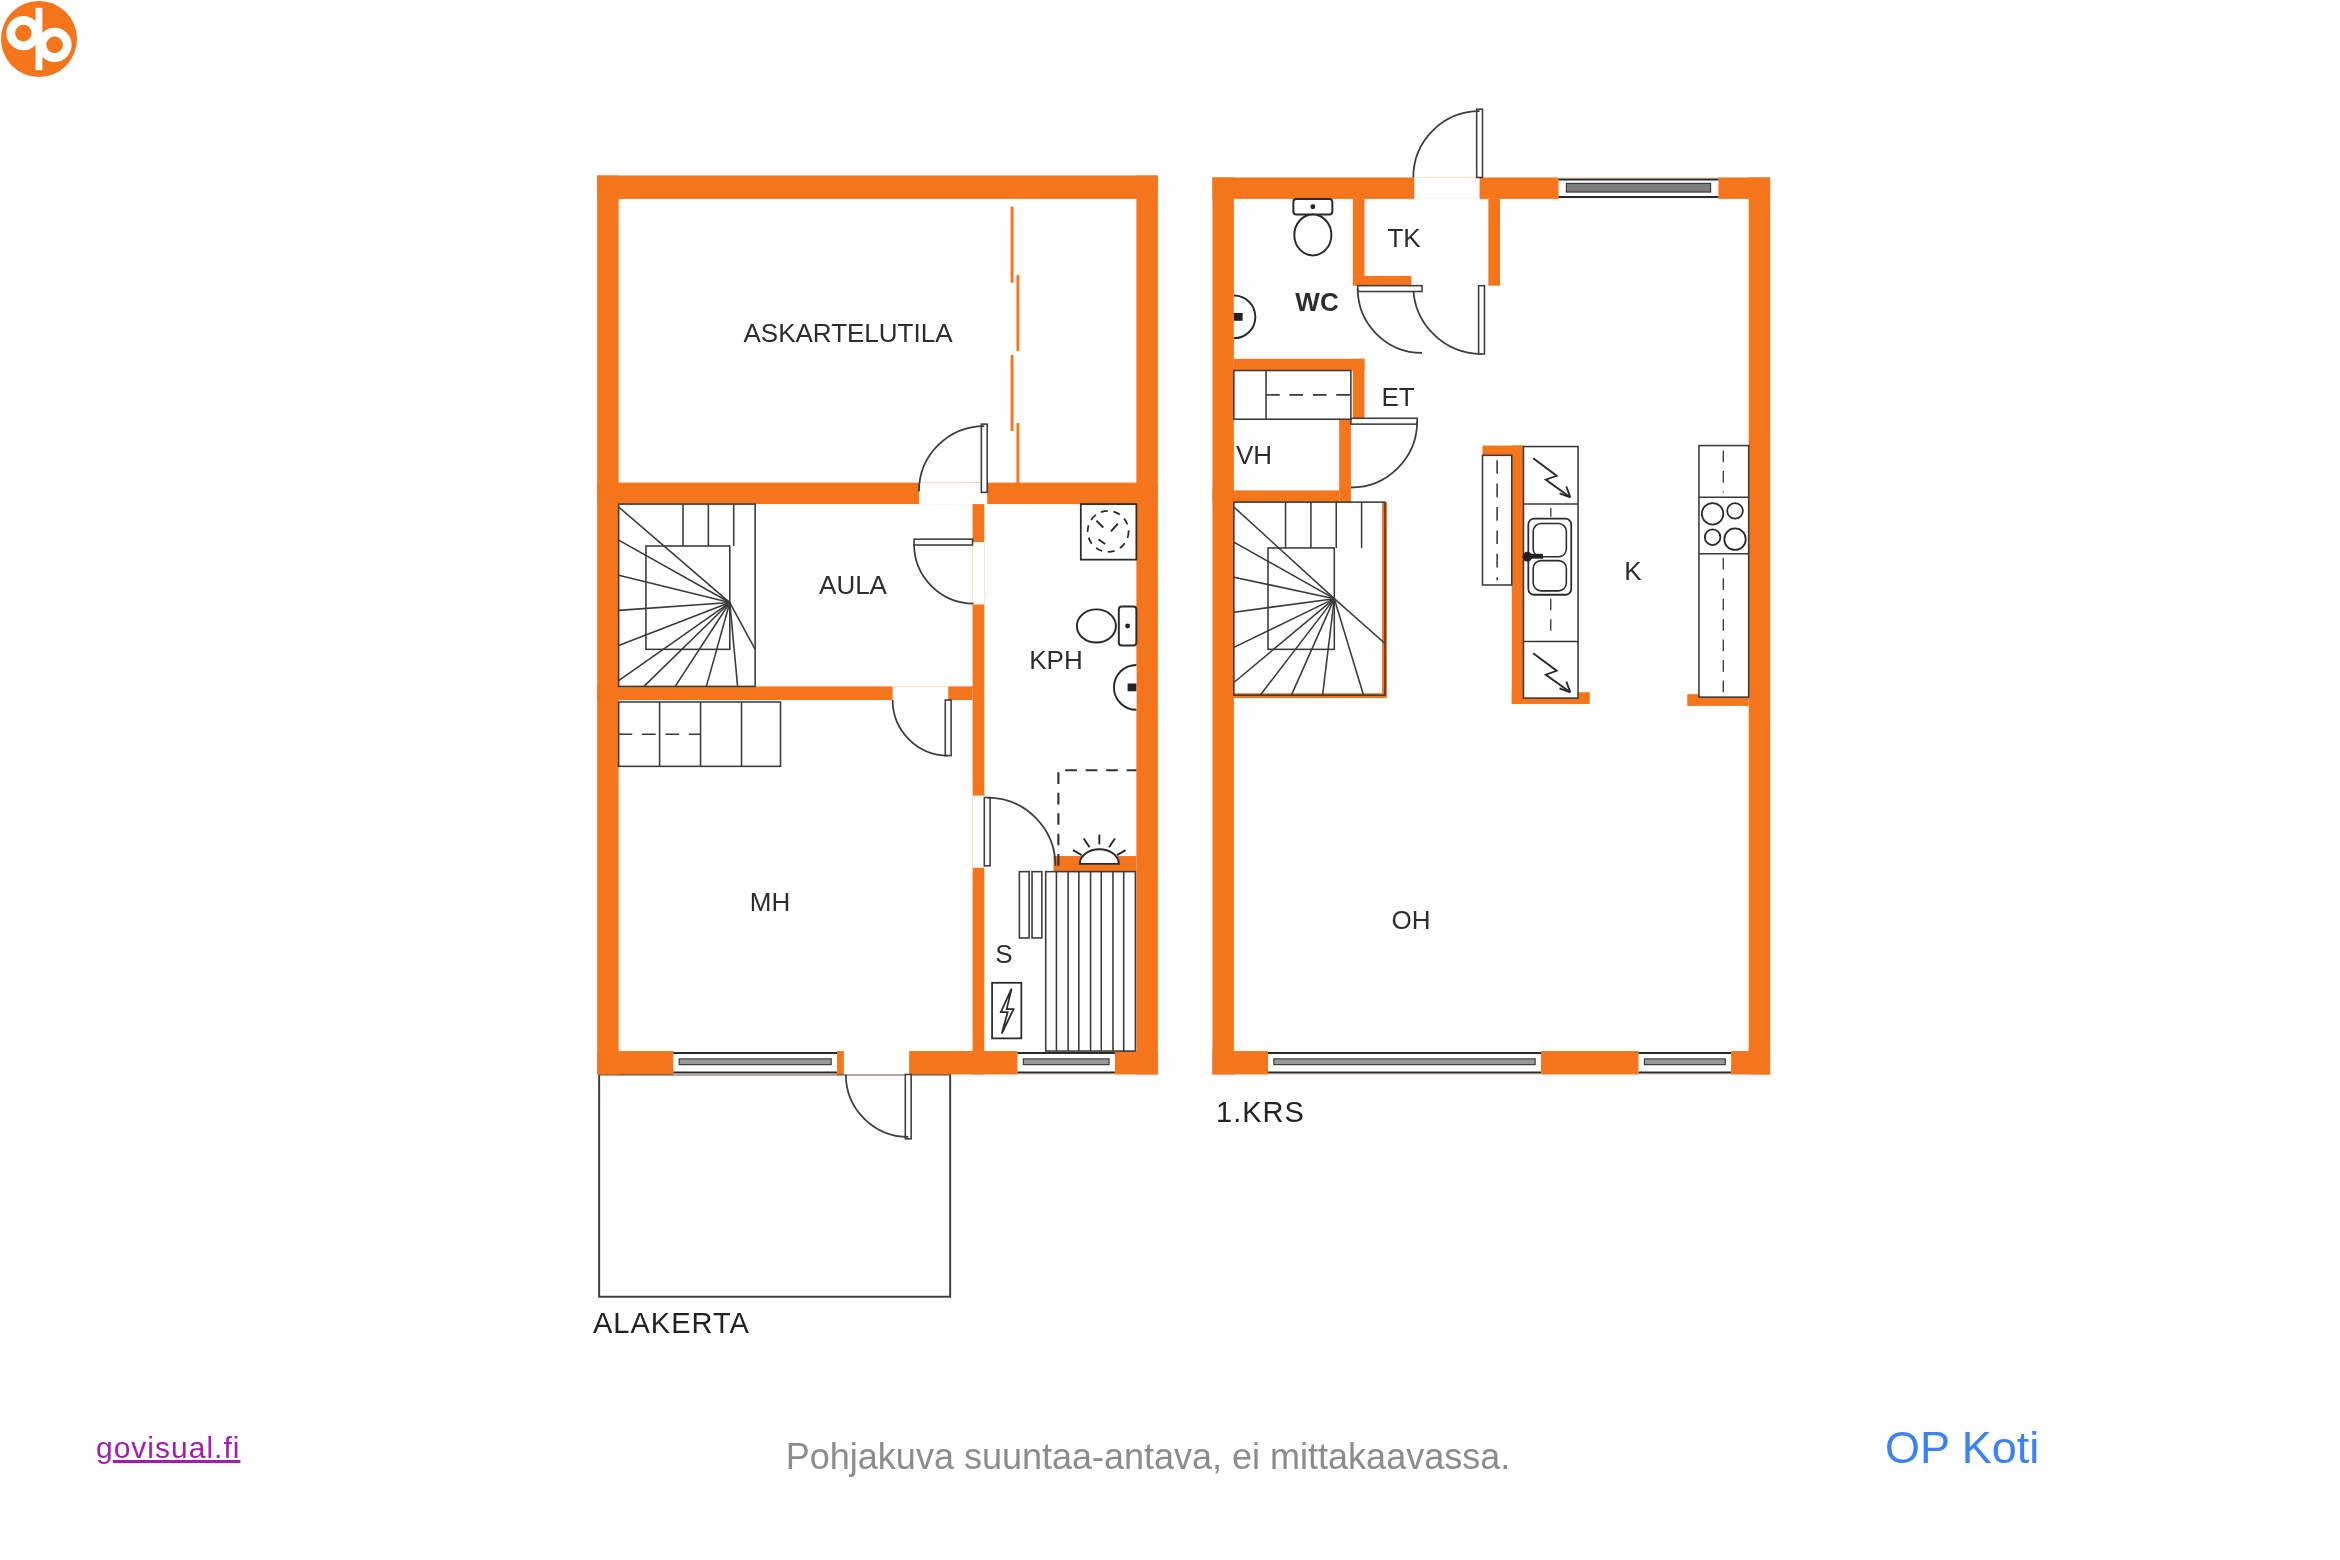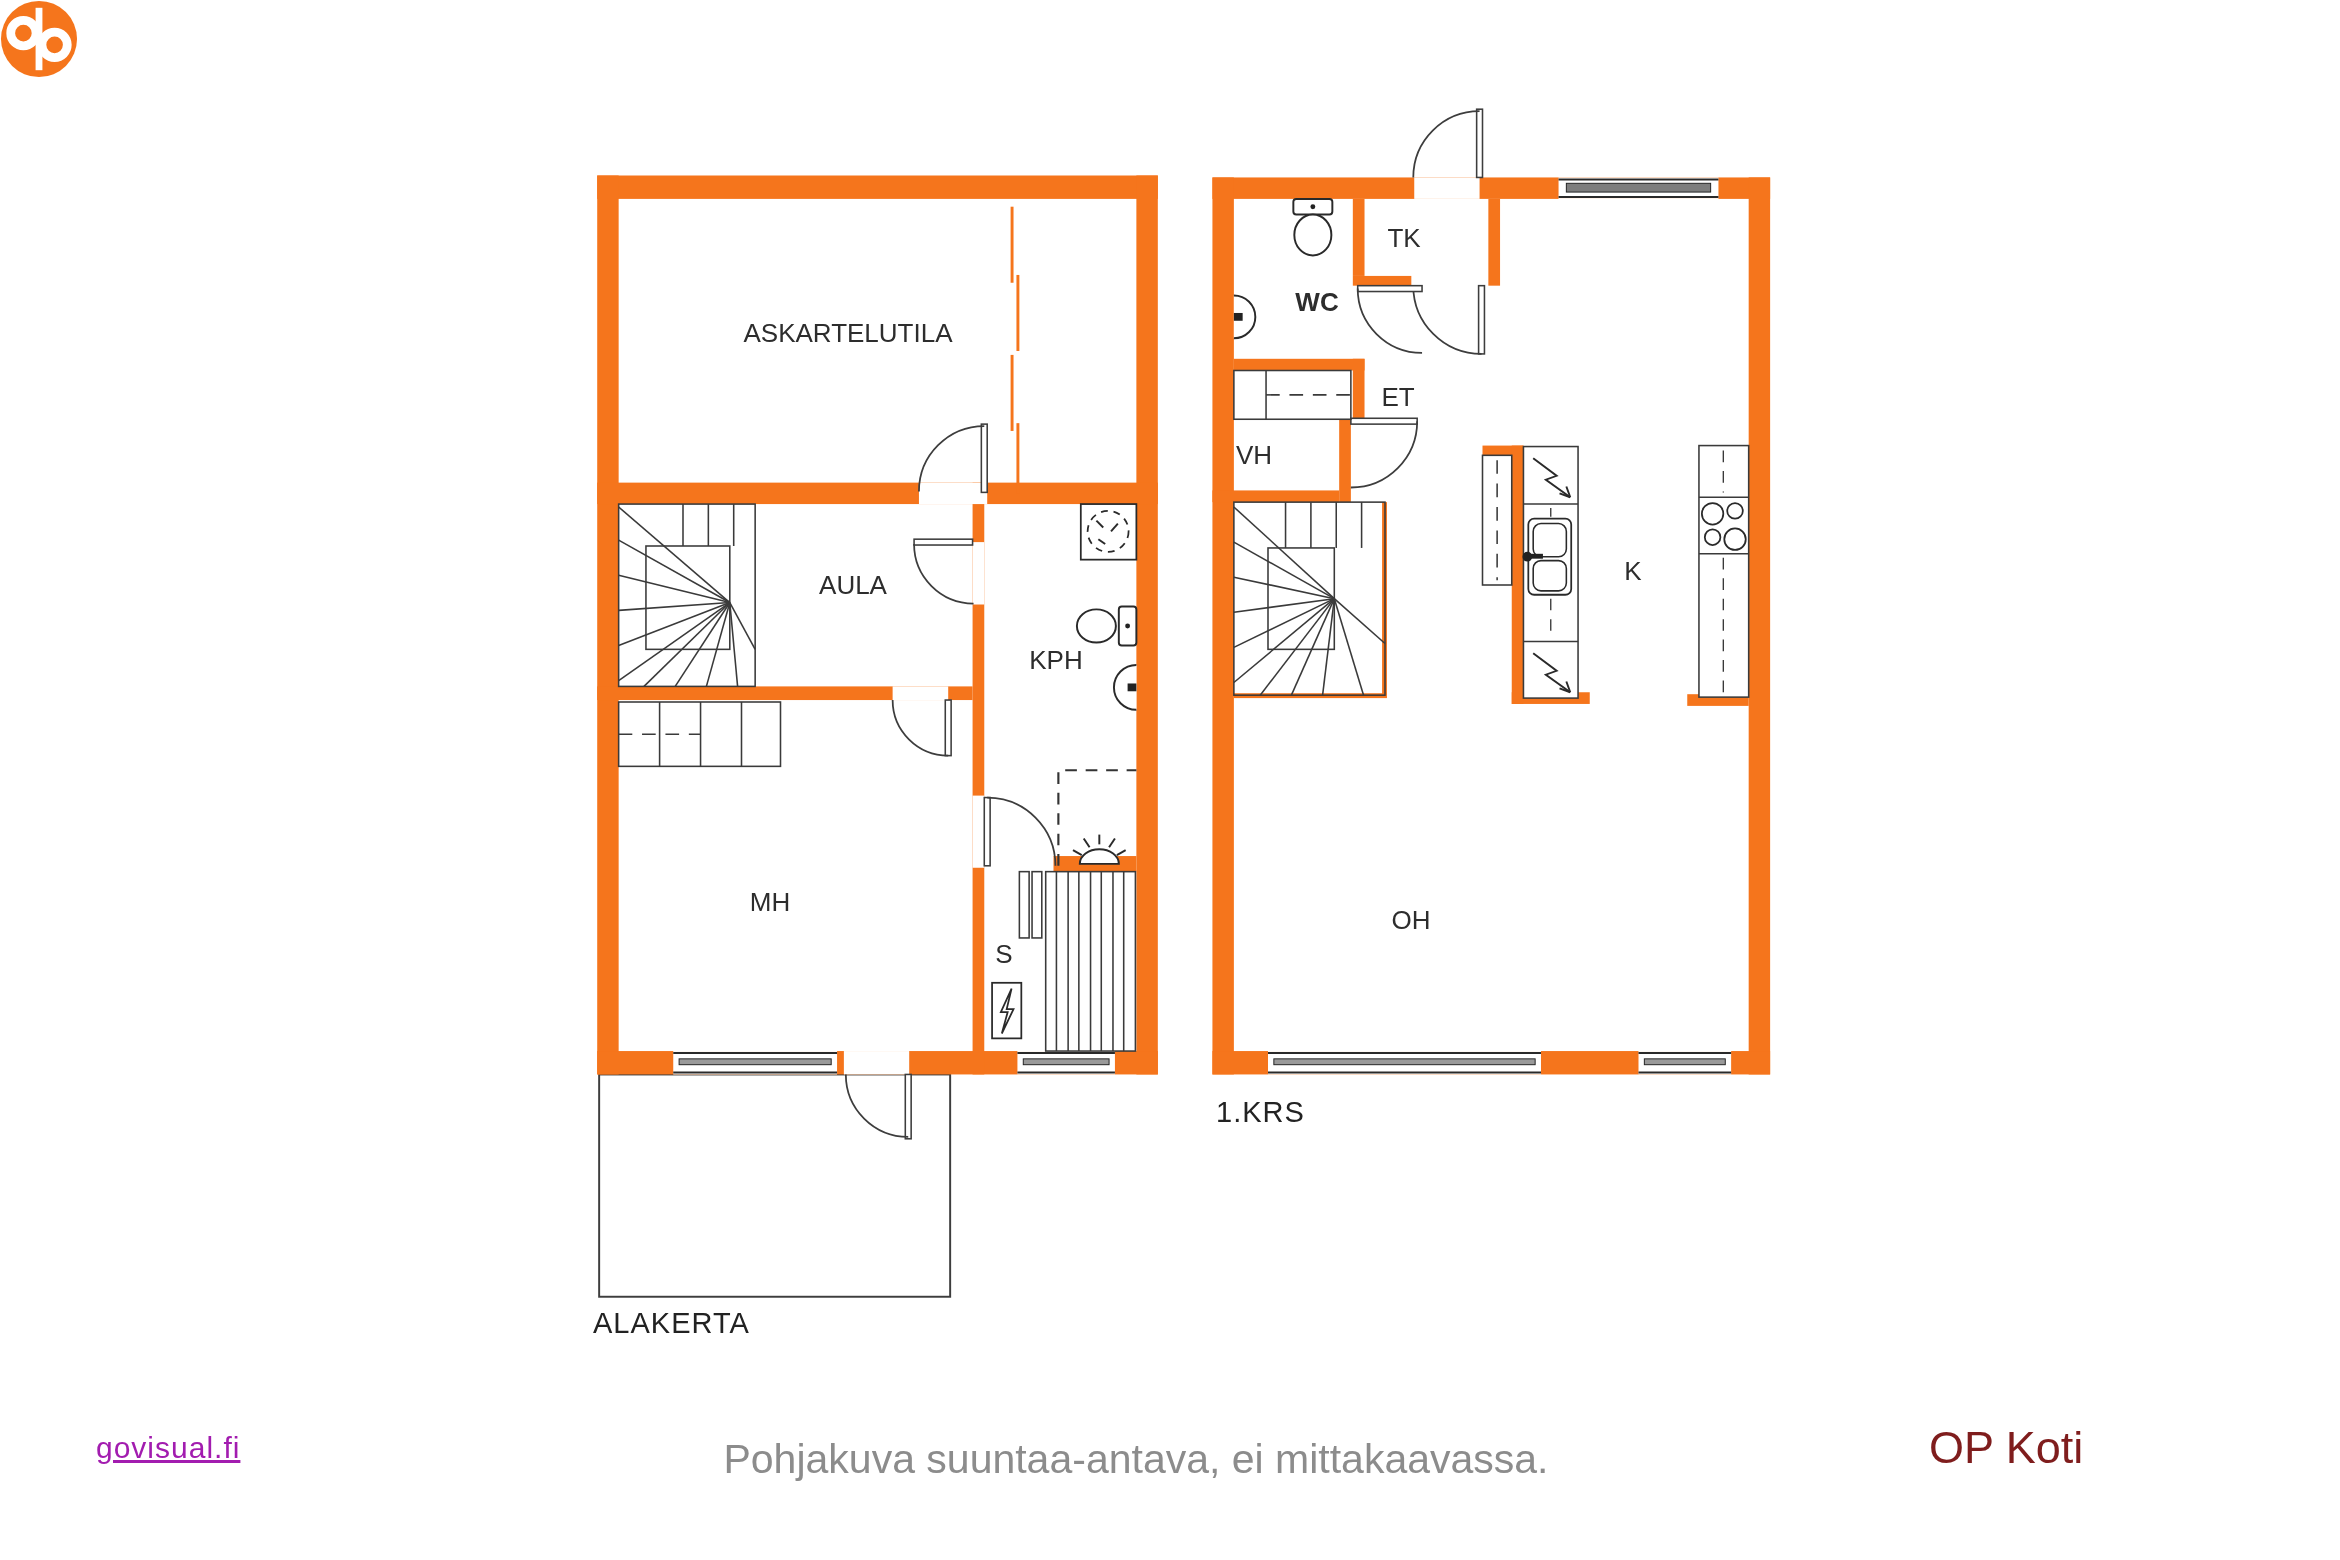--- a/index.html
+++ b/index.html
@@ -3,23 +3,23 @@
 <meta charset="utf-8">
 <style>
   html,body{margin:0;padding:0;background:#fff;}
   .canvas{position:relative;width:2341px;height:1560px;background:#ffffff;overflow:hidden;
           font-family:"Liberation Sans",sans-serif;}
   .canvas svg{position:absolute;left:0;top:0;}
   .room-label{position:absolute;transform:translate(-50%,-50%);font-size:26px;color:#2d2d2d;
               letter-spacing:0px;white-space:nowrap;}
   .plan-title{position:absolute;font-size:29px;color:#222;letter-spacing:1px;white-space:nowrap;}
   .watermark{position:absolute;left:96px;top:1431px;font-size:30px;color:#a21caf;letter-spacing:1px;text-decoration:underline;}
-  .disclaimer{position:absolute;left:0;top:1436px;width:2272px;text-align:center;font-size:41px;
-              color:#8c8c8c;}
-  .brand-text{position:absolute;left:1929px;top:1422px;font-size:45px;color:#7f1d1d;letter-spacing:0px;}
+  .disclaimer{position:absolute;left:0;top:1436px;width:2272px;text-align:center;font-size:36px;
+              color:#8c8c8c;padding-left:12px;}
+  .brand-text{position:absolute;left:1885px;top:1422px;font-size:45px;color:#3b82f6;letter-spacing:0px;}
   .brand-logo{position:absolute;left:2034px;top:1413px;}
 </style>
 </head>
 <body>
 
 <div class="canvas">
 
 <svg width="2341" height="1560" viewBox="0 0 2400 1600">
 
   <g>

